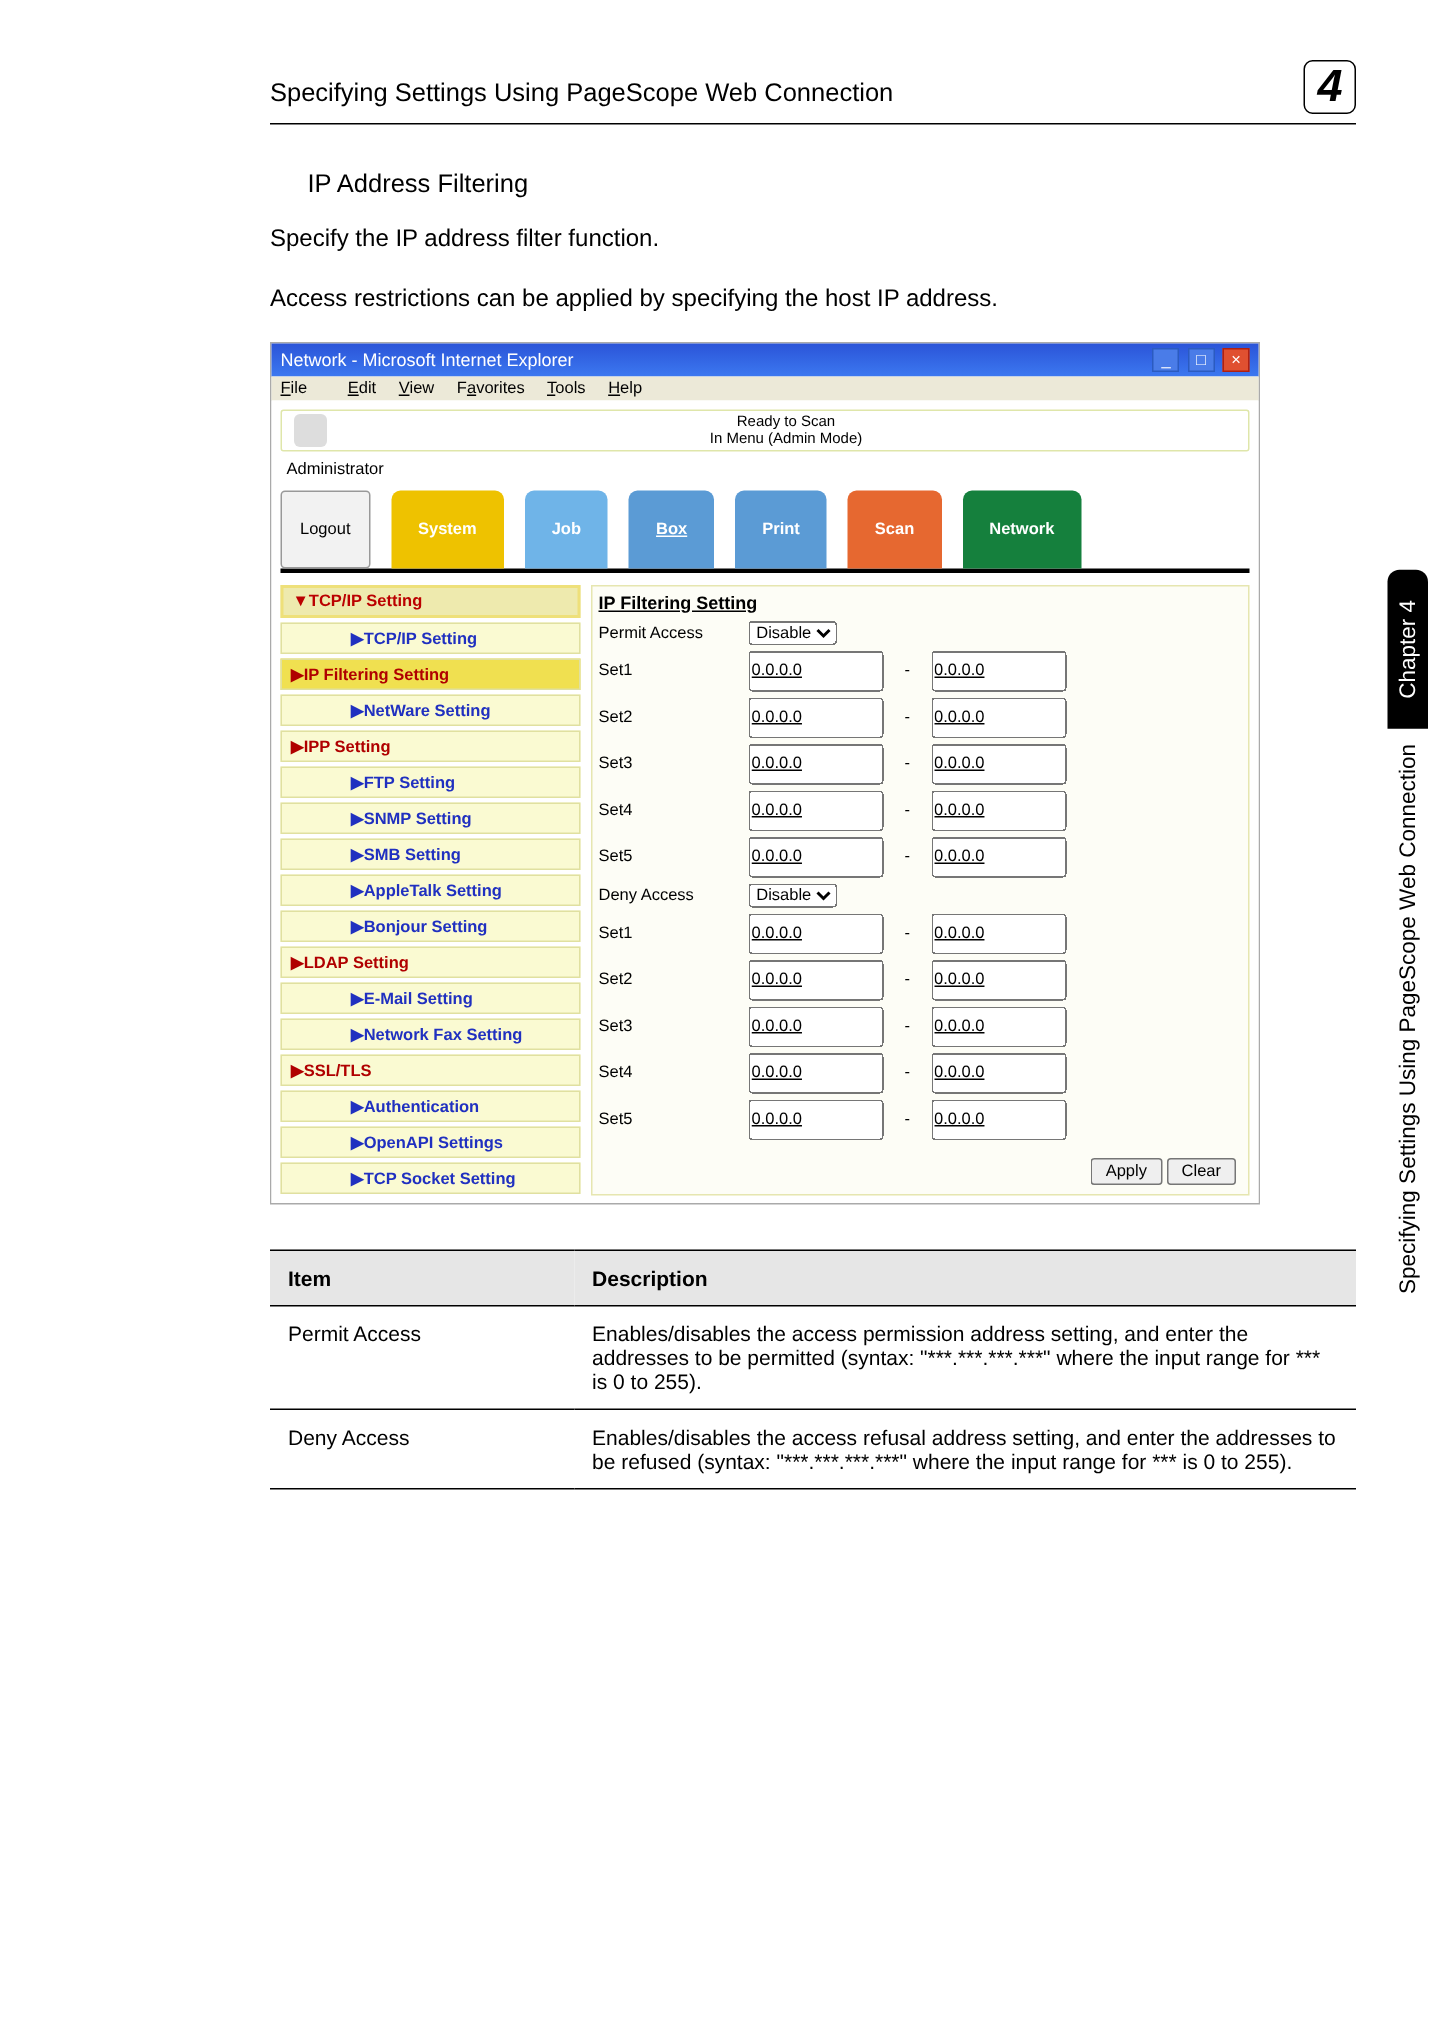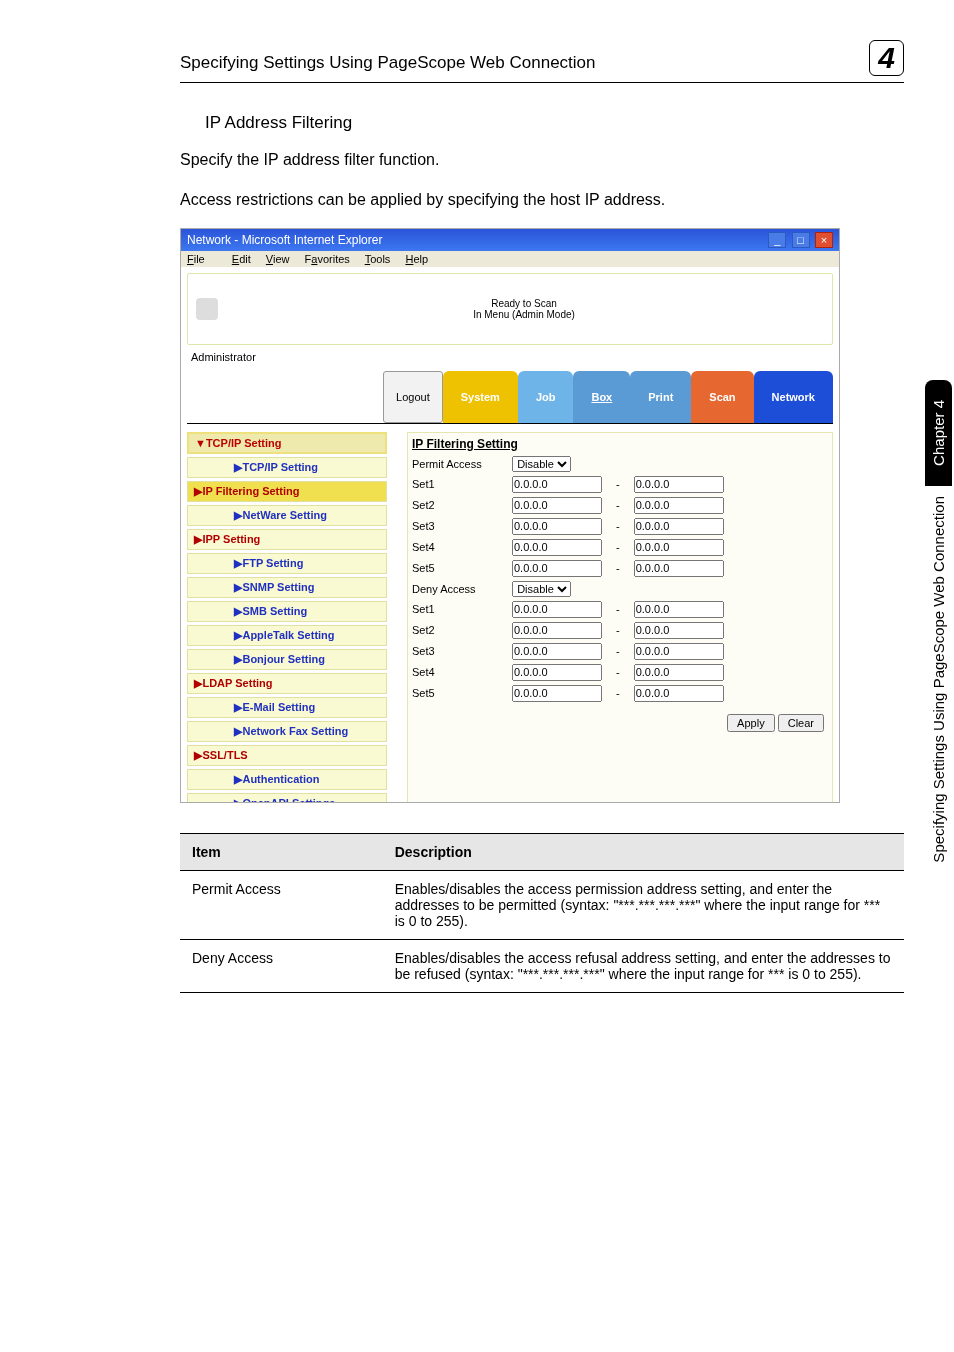--- a/index.html
+++ b/index.html
@@ -12,45 +12,45 @@
   .p { font-size: 16px; margin: 0 0 15px 0; line-height: 1.55; }
   .screenshot { border: 1px solid #aaa; margin: 8px 0 30px 0; width: 660px; }
   .ie-title { background: linear-gradient(#2b54d8,#3c78f0); color: #fff; font-size: 12px; padding: 3px 6px; display: flex; align-items: center; }
   .ie-title-text { flex: 1; }
   .win-btns span { display:inline-block; width:18px; height:16px; background:#4a7ce8; border:1px solid #2b5bc0; margin-left:2px; text-align:center; font-size:11px; line-height:14px; color:#fff; }
   .win-btns .close { background:#e05030; border-color:#b02010;}
   .ie-menu { background: #ece9d8; font-size: 11px; padding: 2px 6px; }
   .ie-menu span { margin-right: 12px; }
   .ie-menu span u { text-decoration: underline; }
   .inner { background: #fff; padding: 6px 6px 6px 6px; height: 535px; overflow: hidden; position: relative; }
-  .banner { display:flex; align-items:center; gap:6px; padding: 24px 8px; border: 1px solid #dfe6aa; border-radius: 2px; margin-bottom:4px;}
+  .banner { display:flex; align-items:center; gap:6px; padding: 2px 8px; border: 1px solid #dfe6aa; border-radius: 2px; margin-bottom:4px;}
   .banner-icon { width:22px; height:22px; background:#ddd; border-radius:4px; }
   .banner-lines { display:flex; flex-direction:column; font-size:10px; text-align:center; flex:1;}
   .admin-row { font-size:11px; padding: 2px 4px; }
-  .tabbar { display:flex; gap:0; margin-top:6px; border-bottom:1px solid #000000;justify-content:flex-end;}
+  .tabbar { display:flex; gap:14px; margin-top:6px; border-bottom:3px solid #000000;}
   .logout-btn { font-size:11px; border:1px solid #999; background:#f2f2f2; padding:2px 12px; border-radius:3px;}
   .tab { font-size:11px; color:#fff; font-weight:bold; padding:20px 18px; border-radius: 6px 6px 0 0; }
   .tab-system { background:#eec200; }
   .tab-job { background:#6fb4e8; }
   .tab-box { background:#5b9bd5;text-decoration:underline; }
   .tab-print { background:#5b9bd5; }
   .tab-scan { background:#e66830; }
-  .tab-network { background:#1d4ed8; }
-  .cols { display:flex; gap:20px; margin-top:8px;}
+  .tab-network { background:#15803d; }
+  .cols { display:flex; gap:7px; margin-top:8px;}
   .navcol { width:200px; }
   .navhead { background:#eeeaae; border:2px solid #eee07a; font-size:11px; font-weight:bold; color:#b00; padding:3px 6px;}
   .navitem { background:#fafad2; border:1px solid #e0e0a0; font-size:11px; font-weight:bold; padding:3px 6px; margin-top:3px; cursor:pointer;}
   .navitem.current { background:#f0e050; }
   .navitem .blue { color:#2030c0;padding-left:40px; }
   .navitem .red { color:#b00000; }
   .form-area { flex:1; font-size:11px; border:1px solid #e6e6b0; padding:4px; background:#fdfdf6; position:relative;}
   .form-title { font-weight:bold; margin-bottom:3px; font-size:12px;text-decoration:underline;}
   .form-row { display:flex; align-items:center; padding:2px 0;}
   .form-row .lbl { width:100px; }
-  .form-row input[type=text] { width:90px; font-size:11px; height:17px;}
+  .form-row input[type=text] { width:90px; font-size:11px; height:27px;text-decoration:underline;}
   .form-row .dash { margin: 0 14px;}
   .form-row select { font-size:11px;text-align:center; }
   .apply-row { text-align:right; margin:10px 4px 2px 0;}
   .apply-row input { font-size:11px; padding:1px 8px;}
   table.desc { border-collapse: collapse; width: 100%; margin-top: 12px; font-size:14px;}
   table.desc th, table.desc td { border-top:1px solid #000; border-bottom:1px solid #000; padding:10px 12px; text-align:left; vertical-align:top;}
   table.desc th { background:#e6e6e6; font-weight:bold; }
   table.desc th:first-child, table.desc td:first-child { width: 28%;}
   .sidebar-tab { position:absolute; right:0; top:380px; width:32px; height:760px; display:flex; flex-direction:column; align-items:center;}
   .sidebar-top { background:#000; color:#fff; writing-mode:vertical-rl; transform:rotate(180deg); padding:20px 5px; font-size:15px; border-radius:0 0 8px 8px;}

